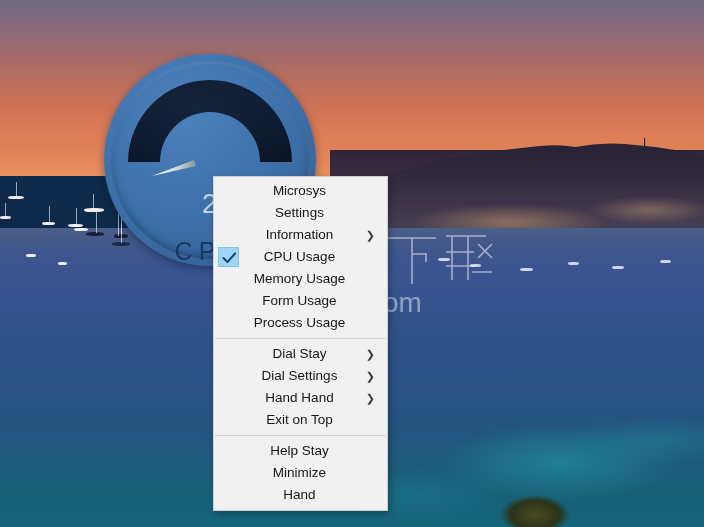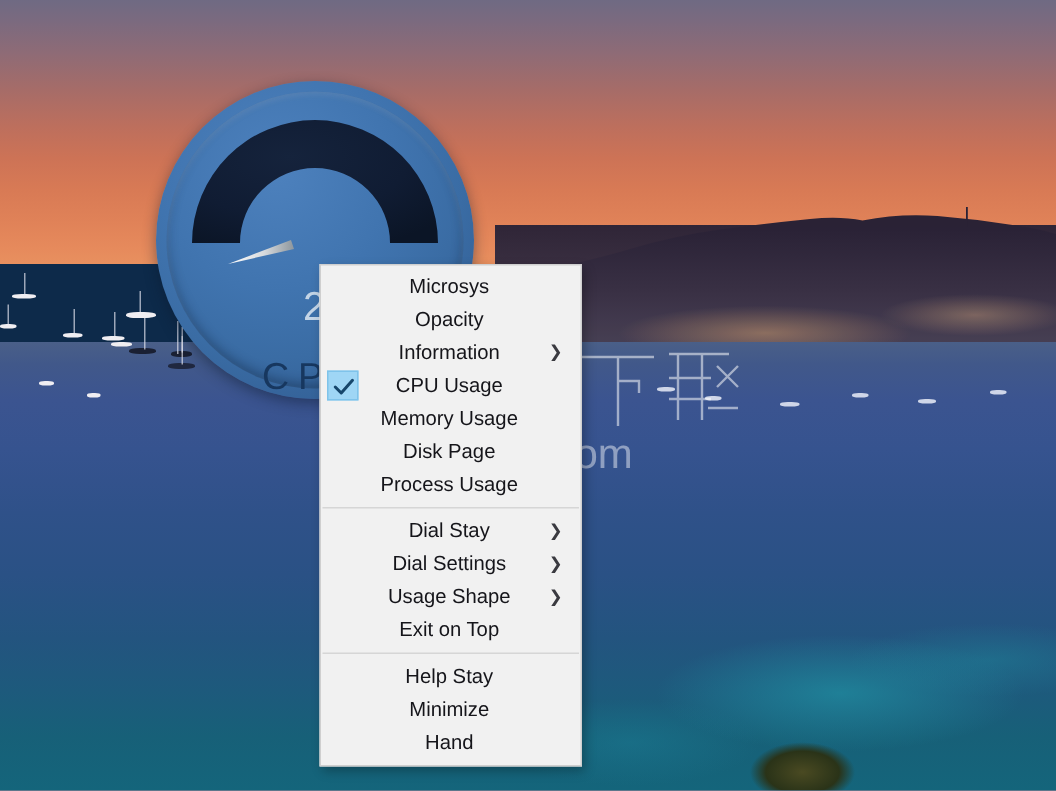--- a/index.html
+++ b/index.html
@@ -344,56 +344,56 @@
       <text x="6" y="84" font-family="Liberation Sans, sans-serif" font-size="28" fill="#ffffff" opacity=".72">anxz.com</text>
     </svg>
   </div>
 
   <div class="menu">
 
     <div class="mi">
       <span>Microsys</span>
     </div>
     <div class="mi">
-      <span>Opacity</span>
+      <span>Settings</span>
     </div>
     <div class="mi">
       <span>Information</span>
       <span class="arrow">❯</span>
     </div>
     <div class="mi">
       <span class="check">
         <svg width="15" height="14" viewBox="0 0 15 14">
           <path d="M1.5,7 L5.5,11 L13,2.5" fill="none" stroke="#16466b" stroke-width="2" stroke-linecap="round" stroke-linejoin="round"></path>
         </svg>
       </span>
       <span>CPU Usage</span>
     </div>
     <div class="mi">
       <span>Memory Usage</span>
     </div>
     <div class="mi">
-      <span>Disk Page</span>
+      <span>Form Usage</span>
     </div>
     <div class="mi">
       <span>Process Usage</span>
     </div>
 
     <div class="sep"></div>
 
     <div class="mi">
       <span>Dial Stay</span>
       <span class="arrow">❯</span>
     </div>
     <div class="mi">
       <span>Dial Settings</span>
       <span class="arrow">❯</span>
     </div>
     <div class="mi">
-      <span>Usage Shape</span>
+      <span>Hand Hand</span>
       <span class="arrow">❯</span>
     </div>
     <div class="mi">
       <span>Exit on Top</span>
     </div>
 
     <div class="sep"></div>
 
     <div class="mi">
       <span>Help Stay</span>

